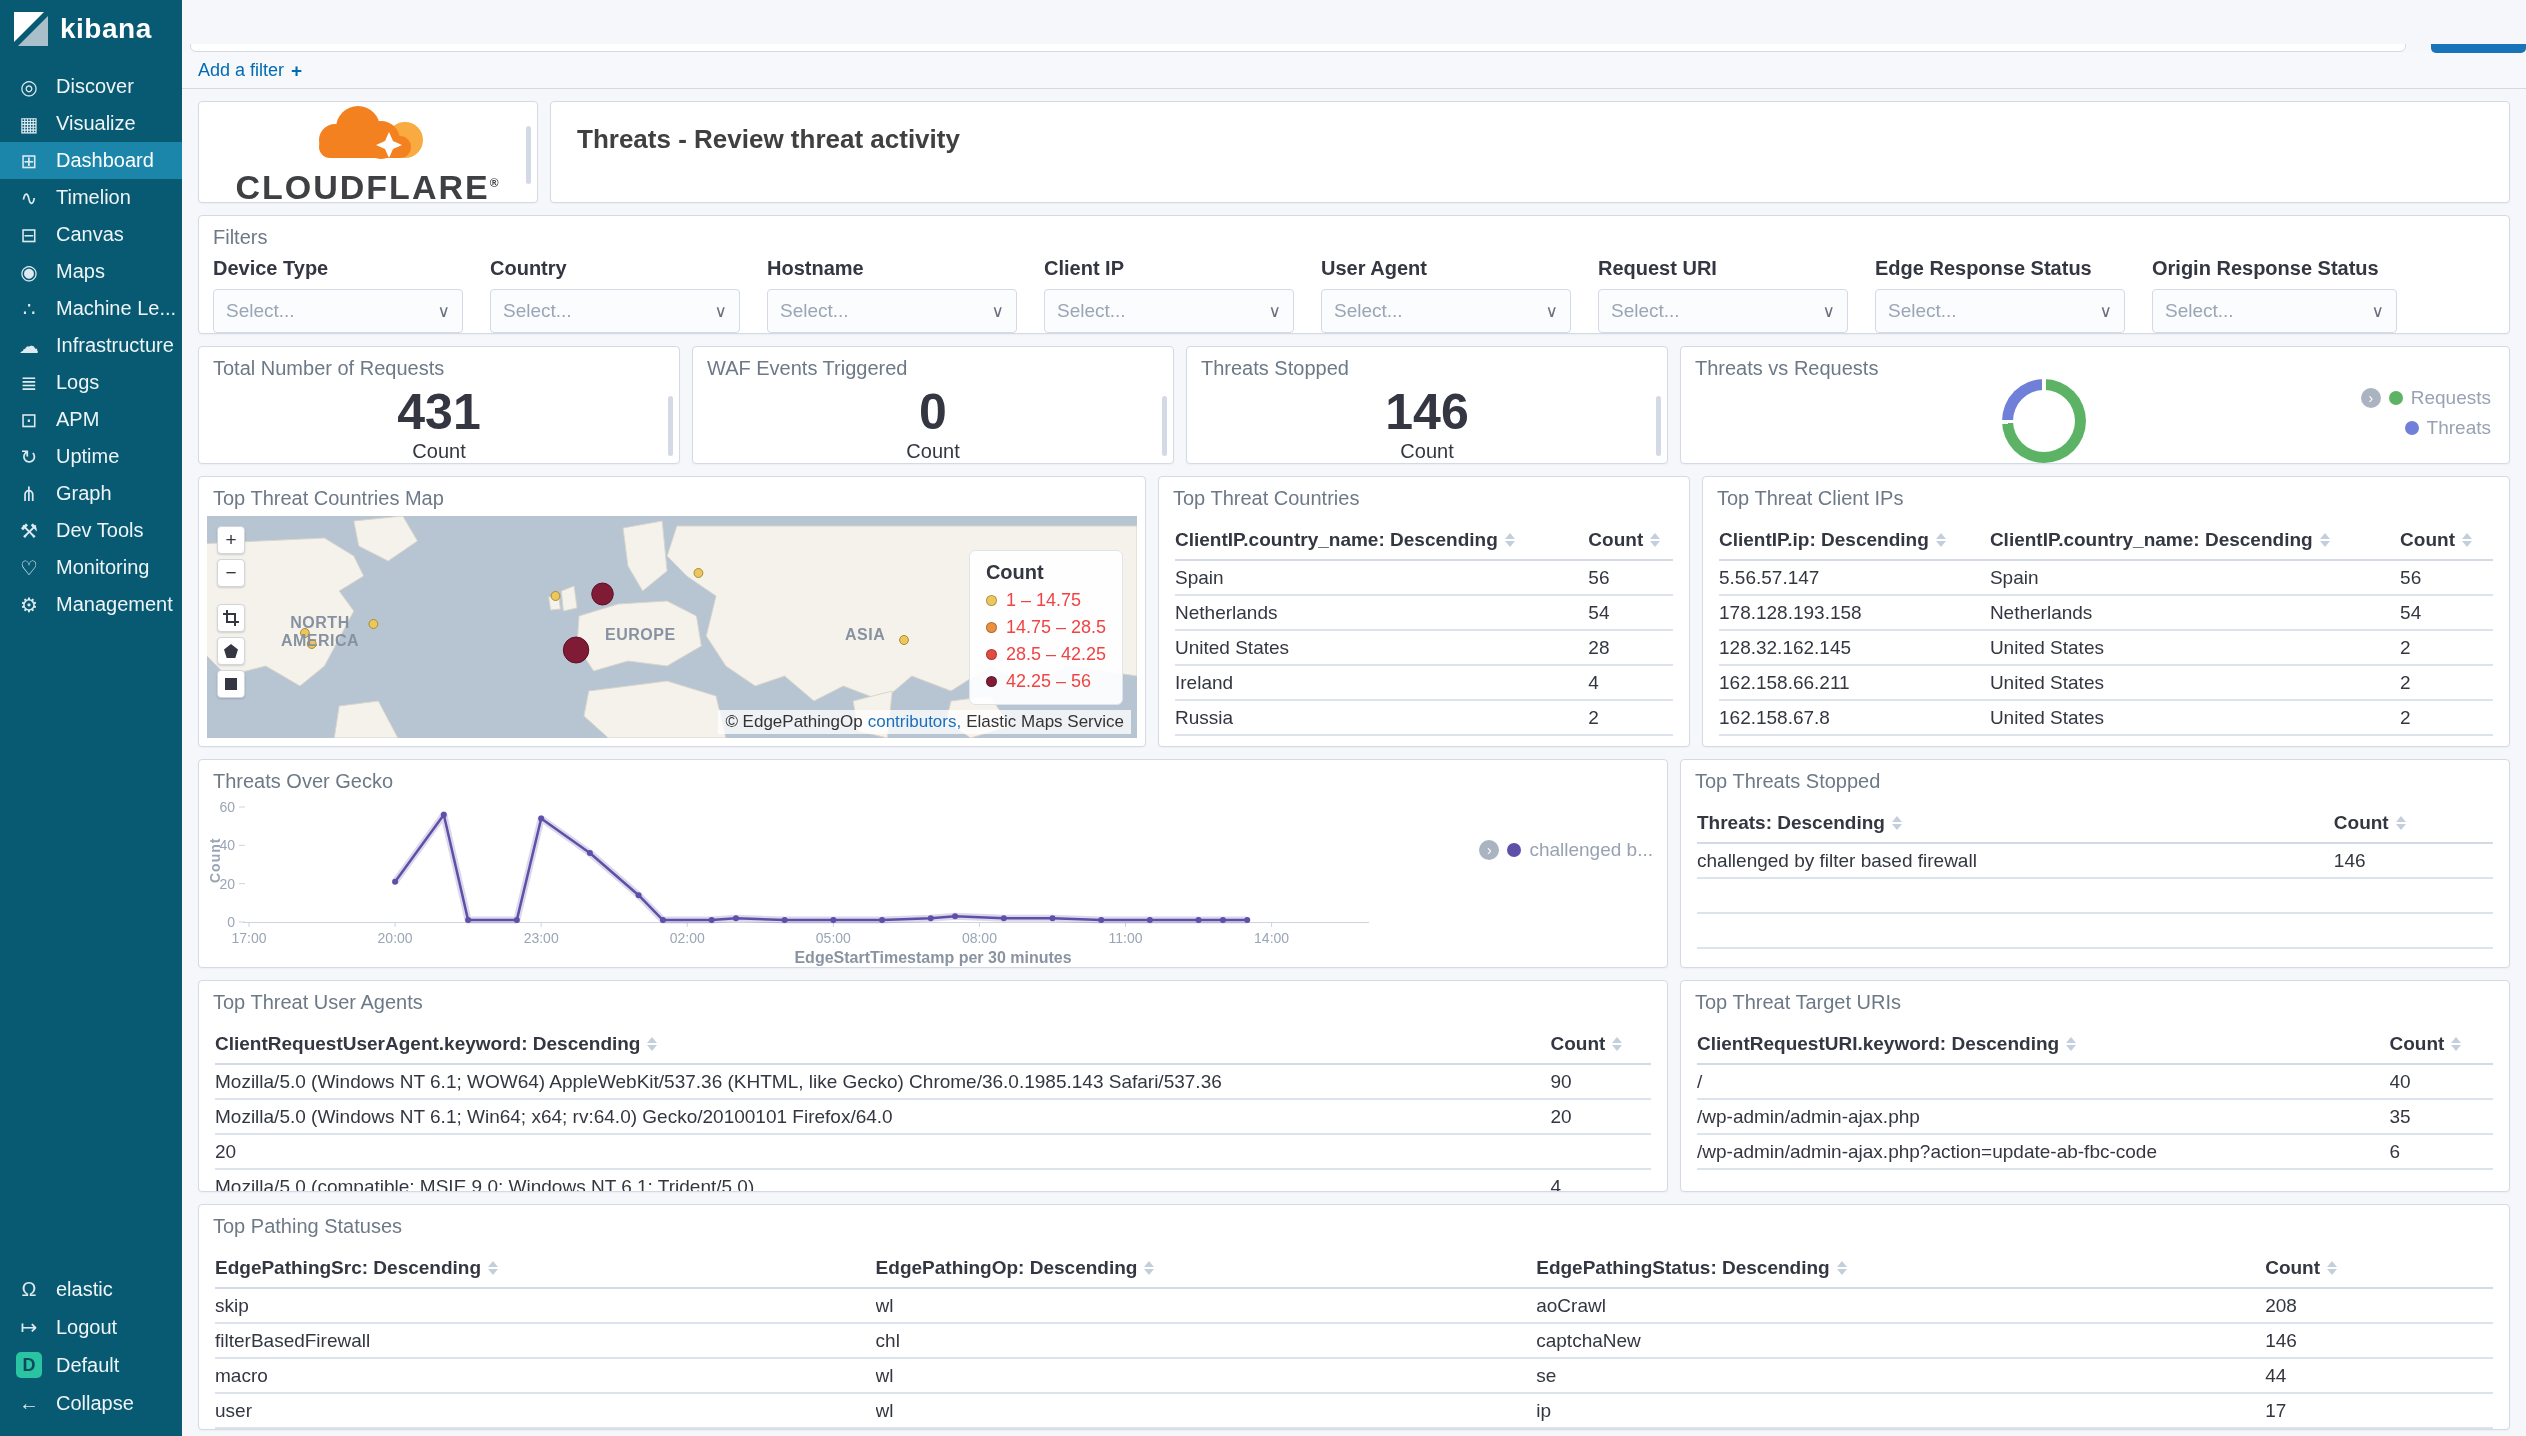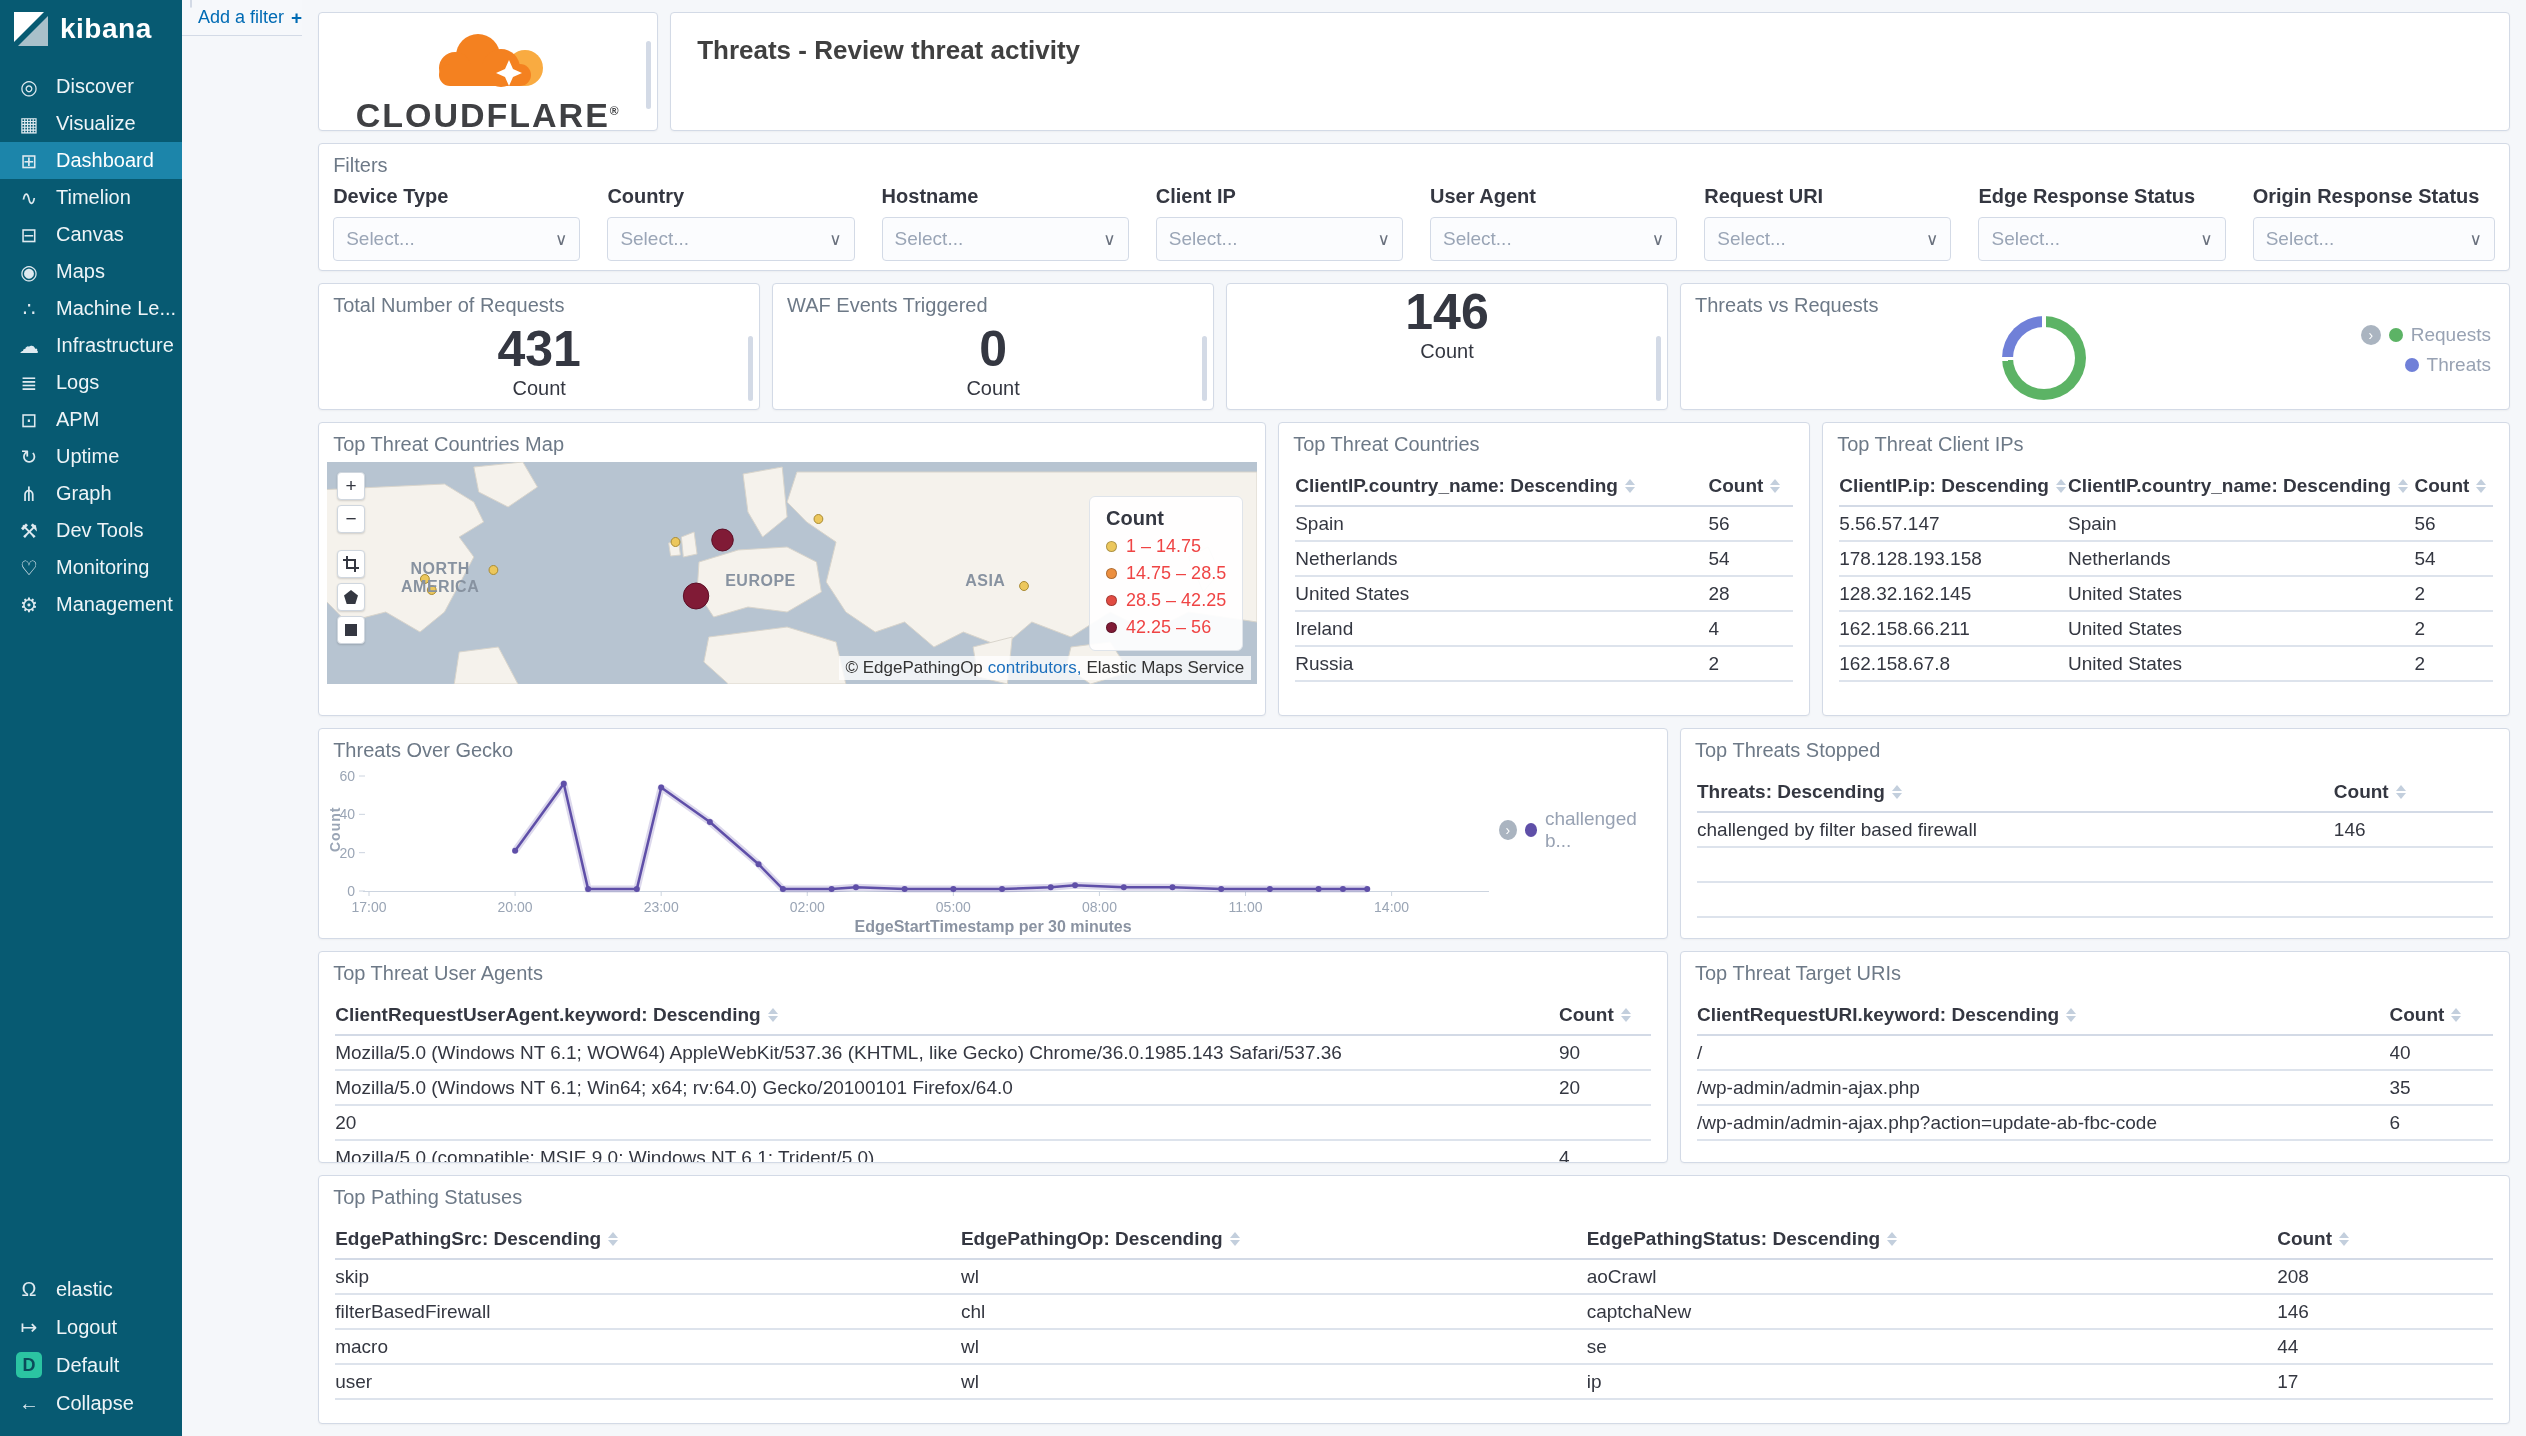--- a/index.html
+++ b/index.html
@@ -16,21 +16,21 @@
   .nav-item { display:flex; align-items:center; gap:14px; height:37px; padding:0 0 0 16px;
     color:#eef4f7; font-size:20px; cursor:pointer; }
   .nav-item .nicon { width:26px; text-align:center; font-size:20px; color:#dfeaf0; }
   .nav-item.active { background:#1c85aa; color:#fff; }
   .sidebar-footer { margin-top:auto; padding-bottom:14px; }
   .sidebar-footer .nav-item { height:38px; }
   .space-badge { width:26px; height:26px; border-radius:5px; background:#2bc4a2; color:#0b4a5a;
     font-weight:bold; font-size:18px; display:flex; align-items:center; justify-content:center; }
 
   
-  #content { flex:1; display:flex; flex-direction:row; overflow:hidden; position:relative; }
+  #content { flex:1; display:flex; flex-direction:column; overflow:hidden; position:relative;margin-top:44px; }
   #querybar-frag { height:9px; position:relative; background:transparent; }
   .qb-input-frag { position:absolute; left:8px; right:120px; top:-4px; height:12px; background:#fff;
     border:1px solid #d3dae6; border-radius:0 0 6px 6px; }
   .qb-btn-frag { position:absolute; right:0; top:0; width:95px; height:9px; background:#1774b8;
     border-radius:0 0 5px 5px; }
   #filterbar { height:36px; background:#f6f8fb; border-bottom:1px solid #d3dae6;
     display:flex; align-items:center; gap:7px; padding-left:16px; }
   .addfilter { color:#006bb4; font-size:18px; }
   .plusicon { color:#006bb4; font-size:19px; font-weight:bold; }
 
@@ -335,20 +335,21 @@
           <div class="m-label">Count</div>
           <div class="scrollhint"></div>
         </div>
         <div class="panel metric-panel">
           <div class="ptitle">WAF Events Triggered</div>
           <div class="m-value">0</div>
           <div class="m-label">Count</div>
           <div class="scrollhint"></div>
         </div>
         <div class="panel metric-panel">
+          <div class="ptitle">Threats Stopped</div>
           <div class="m-value">146</div>
           <div class="m-label">Count</div>
           <div class="scrollhint"></div>
         </div>
         <div class="panel tvr-panel">
           <div class="ptitle">Threats vs Requests</div>
           <div class="donut" id="donut" style="background: conic-gradient(rgb(255, 255, 255) 0deg, rgb(255, 255, 255) 0.8%, rgb(92, 179, 101) 0.8%, rgb(92, 179, 101) 73.8967%, rgb(255, 255, 255) 73.8967%, rgb(255, 255, 255) 75.4967%, rgb(112, 128, 216) 75.4967%, rgb(112, 128, 216) 99.2%, rgb(255, 255, 255) 99.2%, rgb(255, 255, 255) 100%);"></div>
           <div class="chart-legend">
             <div class="legrow">
               <span class="expand-circle">›</span>

